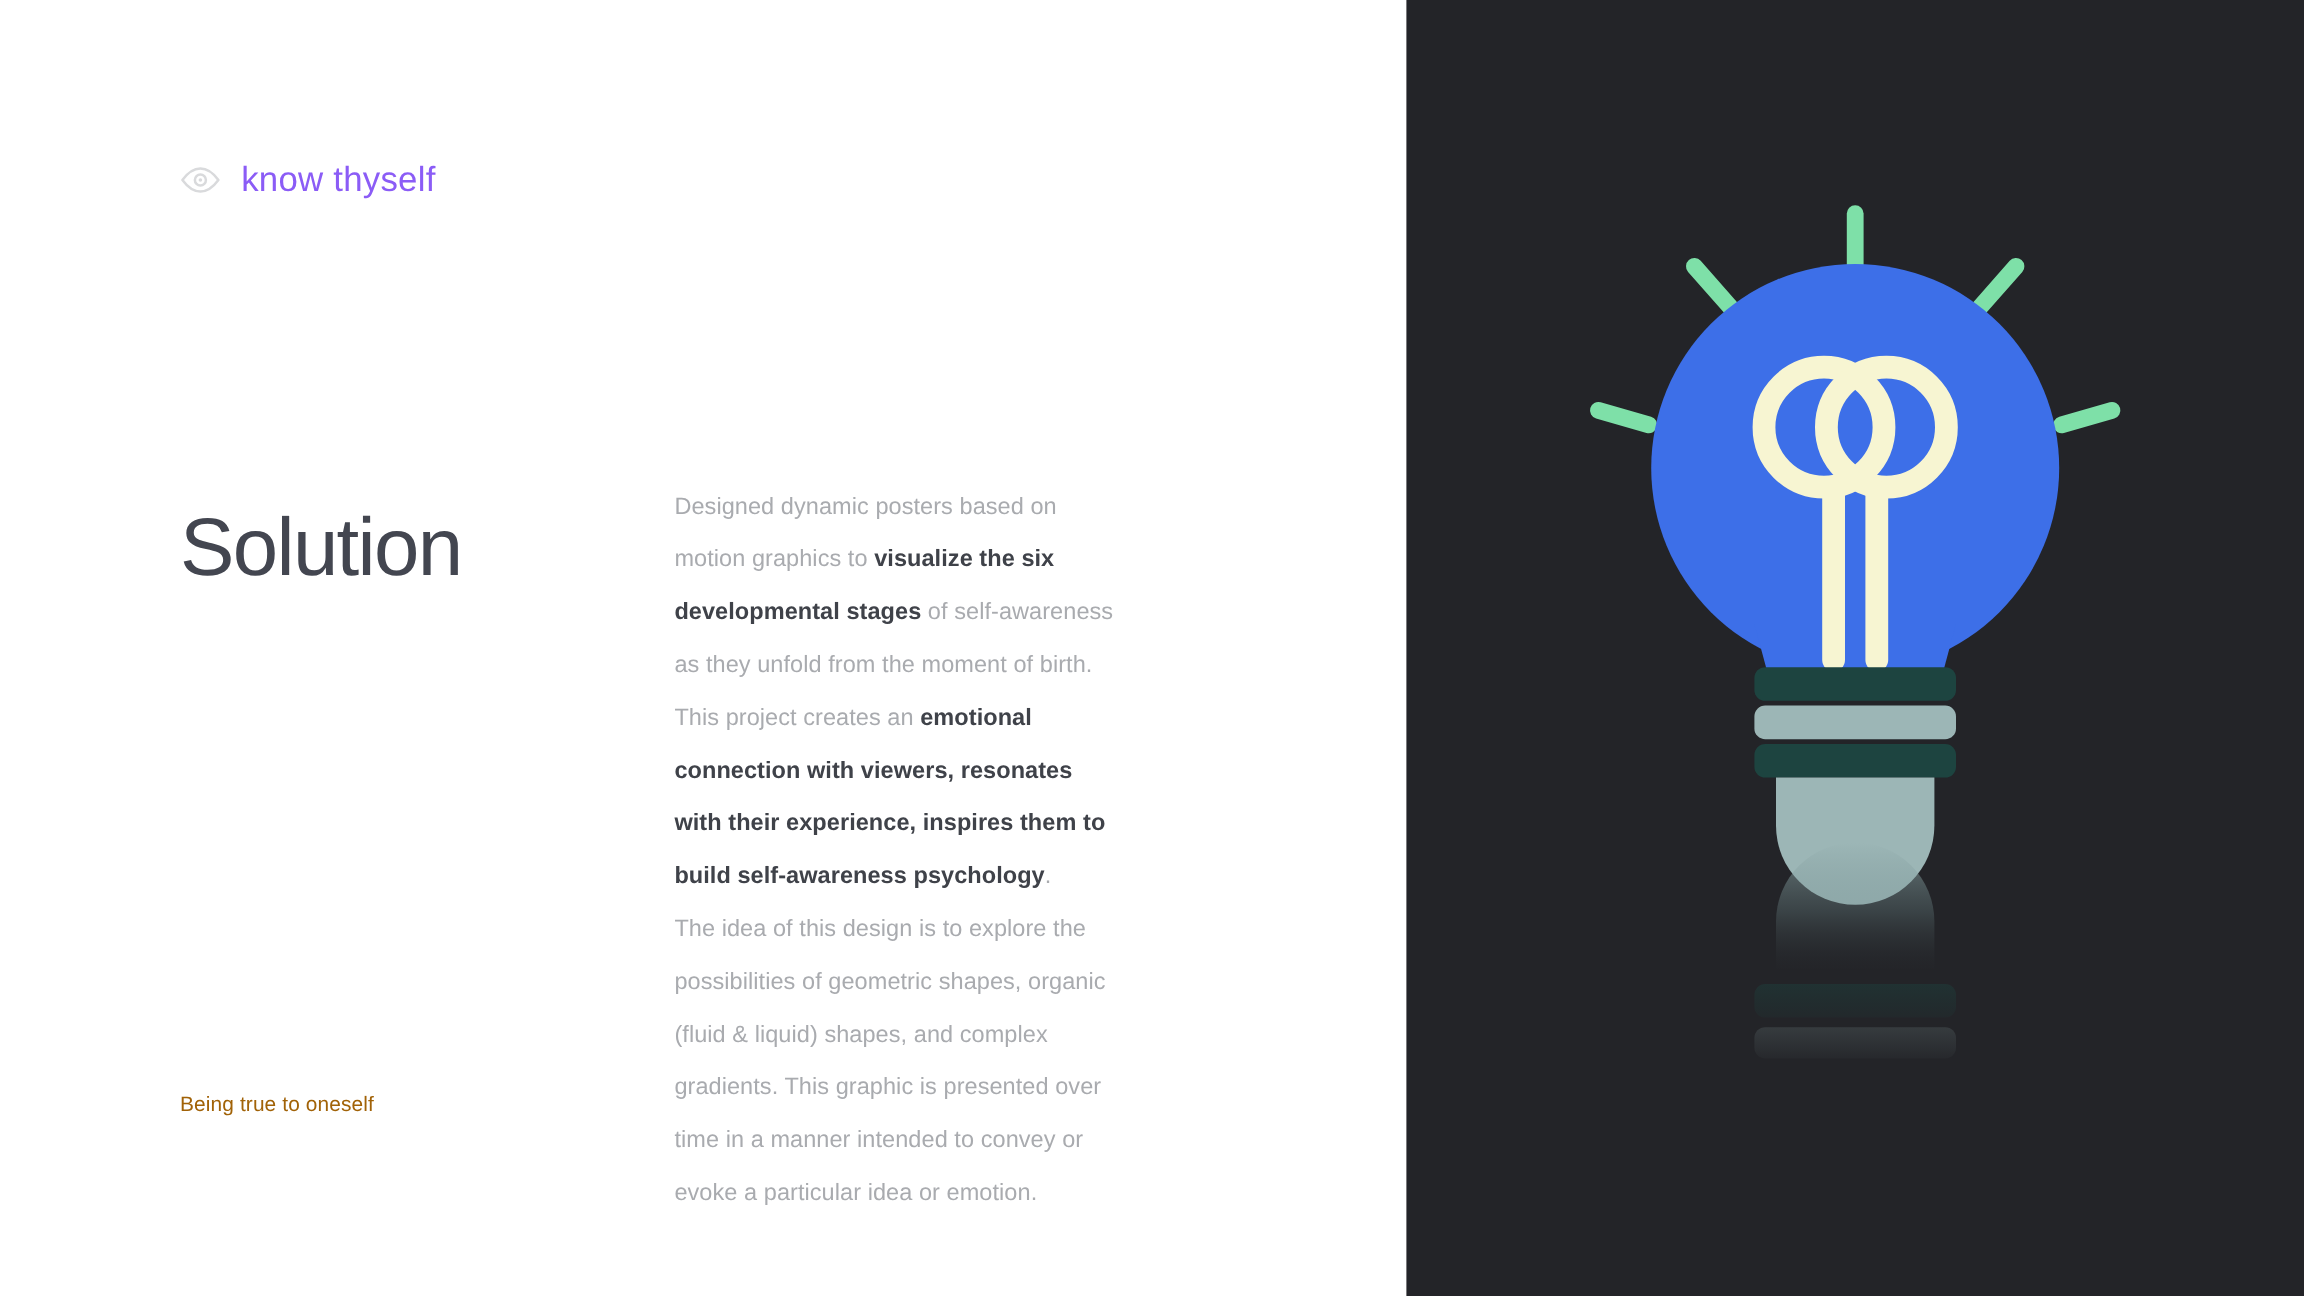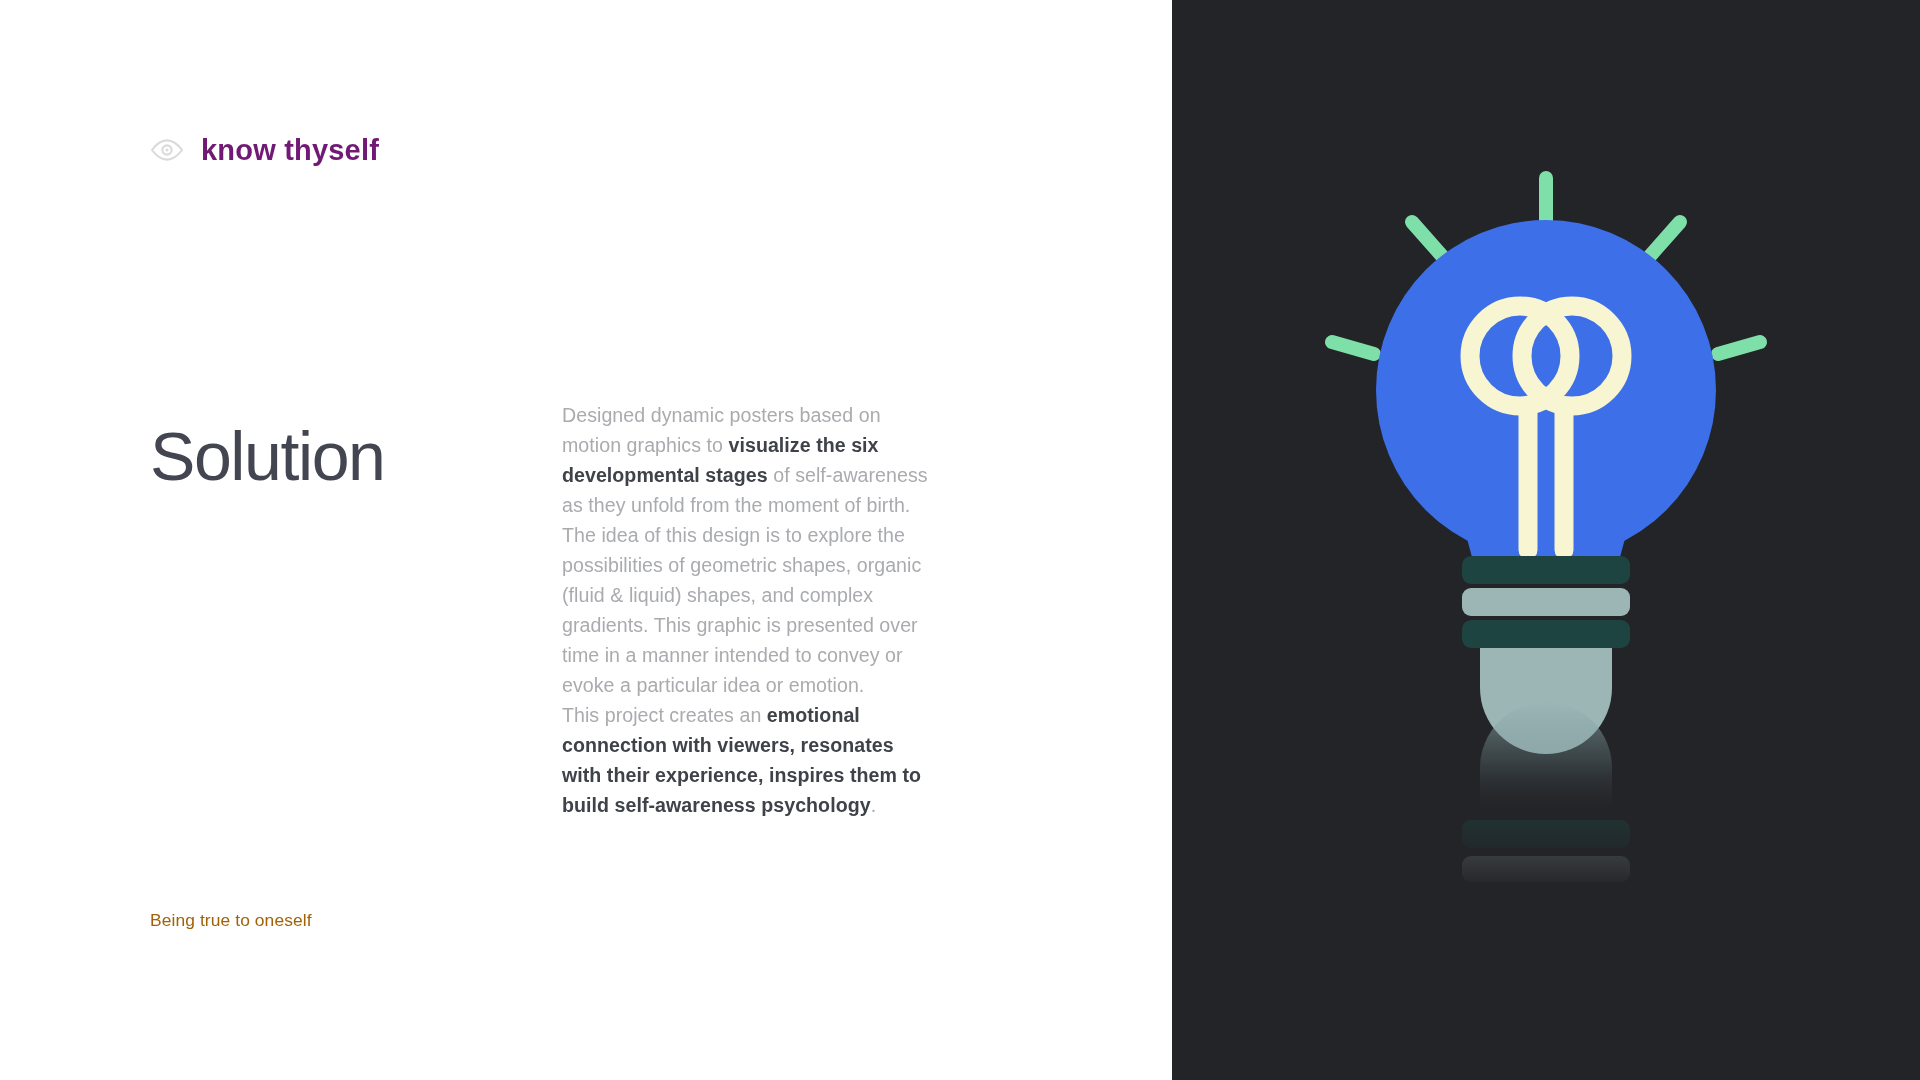--- a/index.html
+++ b/index.html
@@ -45,23 +45,23 @@
 
   .brand-icon {
     display: block;
     width: 34px;
     height: 34px;
     line-height: 0;
   }
 
   .brand-label {
     font-size: 29px;
-    font-weight: 700;
+    font-weight: 400;
     letter-spacing: 0.2px;
-    color: #701a75;
+    color: #8b5cf6;
     white-space: nowrap;
   }
 
   
   .content {
     position: absolute;
     left: 150px;
     top: 400px;
     width: 950px;
     display: flex;
@@ -78,21 +78,21 @@
     padding-top: 22px;
   }
 
   .body-col {
     flex: 0 0 368px;
     padding-top: 0;
   }
 
   .body-text {
     font-size: 19.6px;
-    line-height: 30px;
+    line-height: 44px;
     color: #a9abaf;
     font-weight: 400;
     letter-spacing: 0.05px;
   }
 
   .body-text .em {
     color: #3f4249;
     font-weight: 700;
   }
 
@@ -145,22 +145,22 @@
       </span>
       <span class="brand-label">know thyself</span>
     </div>
 
     <div class="content">
       <h1 class="headline">Solution</h1>
 
       <div class="body-col">
         <div class="body-text">
             <p><span>Designed dynamic posters based on motion graphics to </span><span class="em">visualize the six developmental stages</span><span> of self-awareness as they unfold from the moment of birth.</span></p>
+            <p><span>This project creates an </span><span class="em">emotional connection with viewers, resonates with their experience, inspires them to build self-awareness psychology</span><span>.</span></p>
             <p><span>The idea of this design is to explore the possibilities of geometric shapes, organic (fluid &amp; liquid) shapes, and complex gradients. This graphic is presented over time in a manner intended to convey or evoke a particular idea or emotion.</span></p>
-            <p><span>This project creates an </span><span class="em">emotional connection with viewers, resonates with their experience, inspires them to build self-awareness psychology</span><span>.</span></p>
           </div>
       </div>
     </div>
 
     <div class="footer-note">Being true to oneself</div>
   </div>
 
   <div class="right-panel">
     <div class="bulb-wrap">
       <svg class="bulb-svg" viewBox="0 0 560 760" aria-hidden="true">

